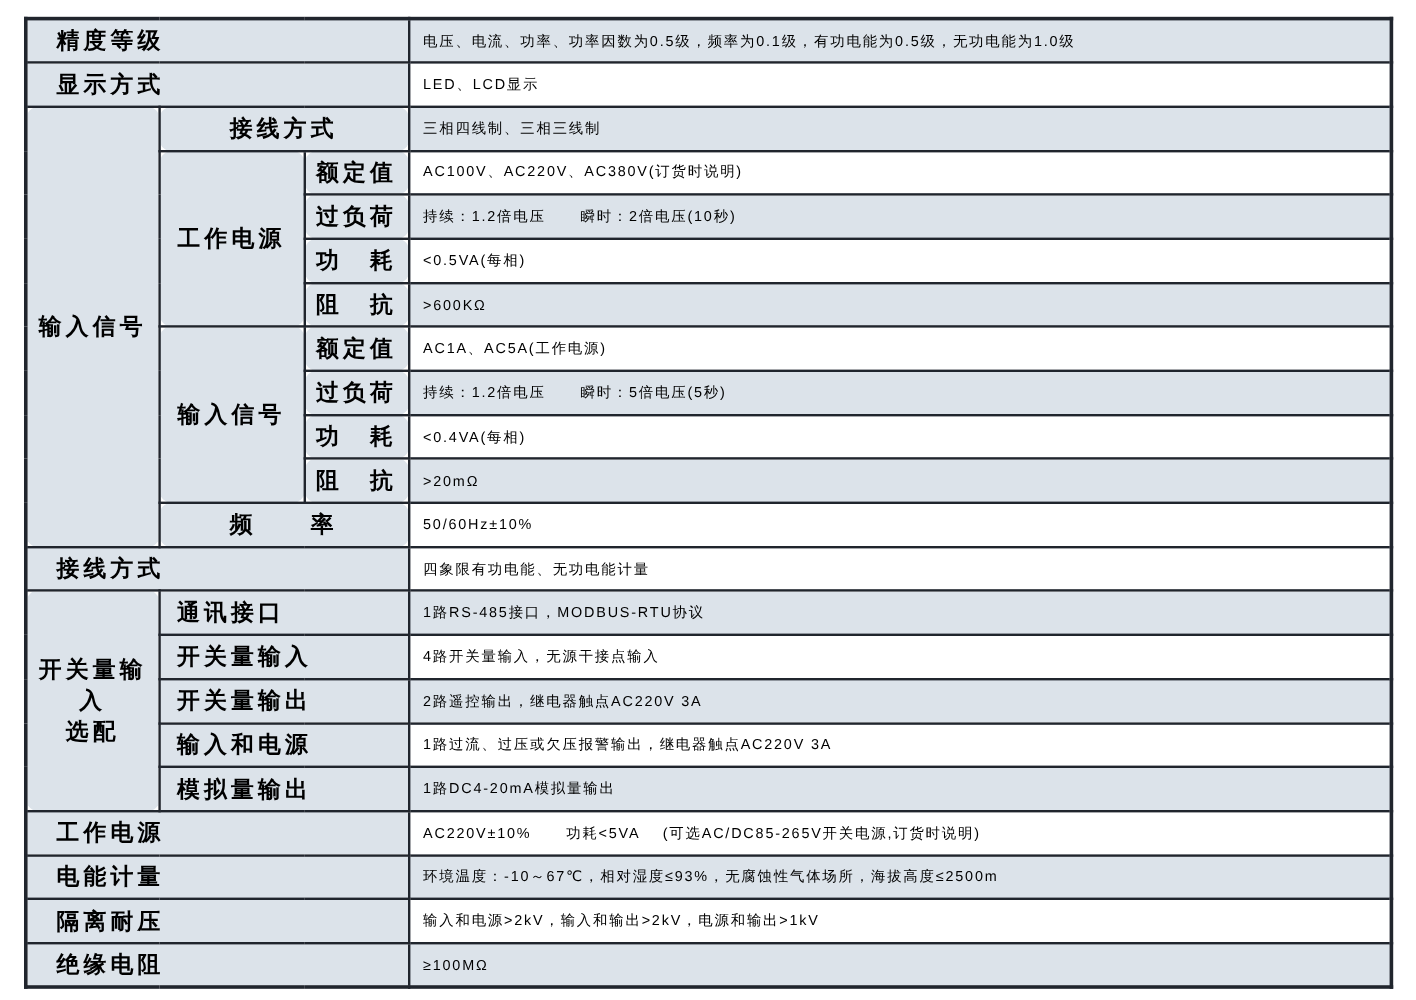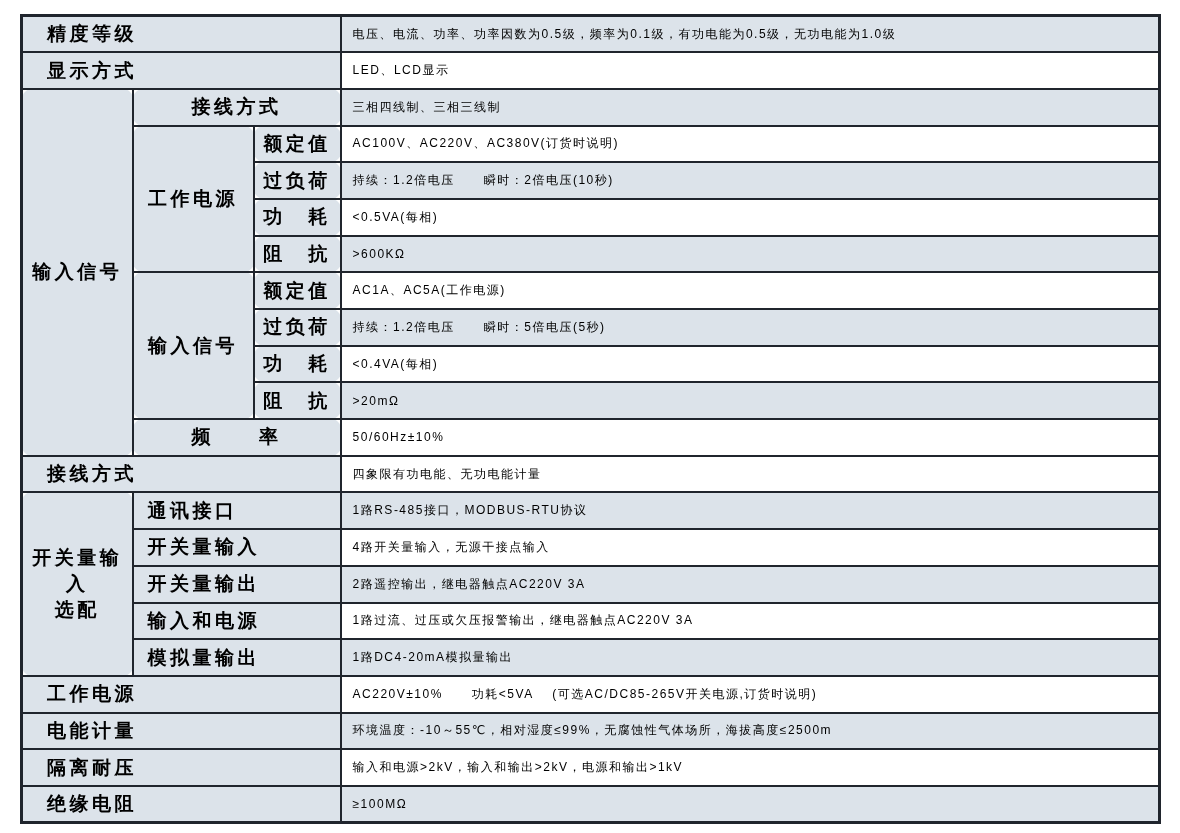--- a/index.html
+++ b/index.html
@@ -145,21 +145,21 @@
       <td class="val v-blue">1路DC4-20mA模拟量输出</td>
     </tr>
 
     <tr>
       <td colspan="3" class="lbl lbl-left">工作电源</td>
       <td class="val v-white">AC220V±10%      功耗&lt;5VA    (可选AC/DC85-265V开关电源,订货时说明)</td>
     </tr>
 
     <tr>
       <td colspan="3" class="lbl lbl-left">电能计量</td>
-      <td class="val v-blue">环境温度：-10～55℃，相对湿度≤99%，无腐蚀性气体场所，海拔高度≤2500m</td>
+      <td class="val v-blue">环境温度：-10～67℃，相对湿度≤93%，无腐蚀性气体场所，海拔高度≤2500m</td>
     </tr>
 
     <tr>
       <td colspan="3" class="lbl lbl-left">隔离耐压</td>
       <td class="val v-white">输入和电源&gt;2kV，输入和输出&gt;2kV，电源和输出&gt;1kV</td>
     </tr>
 
     <tr>
       <td colspan="3" class="lbl lbl-left">绝缘电阻</td>
       <td class="val v-blue">≥100MΩ</td>

